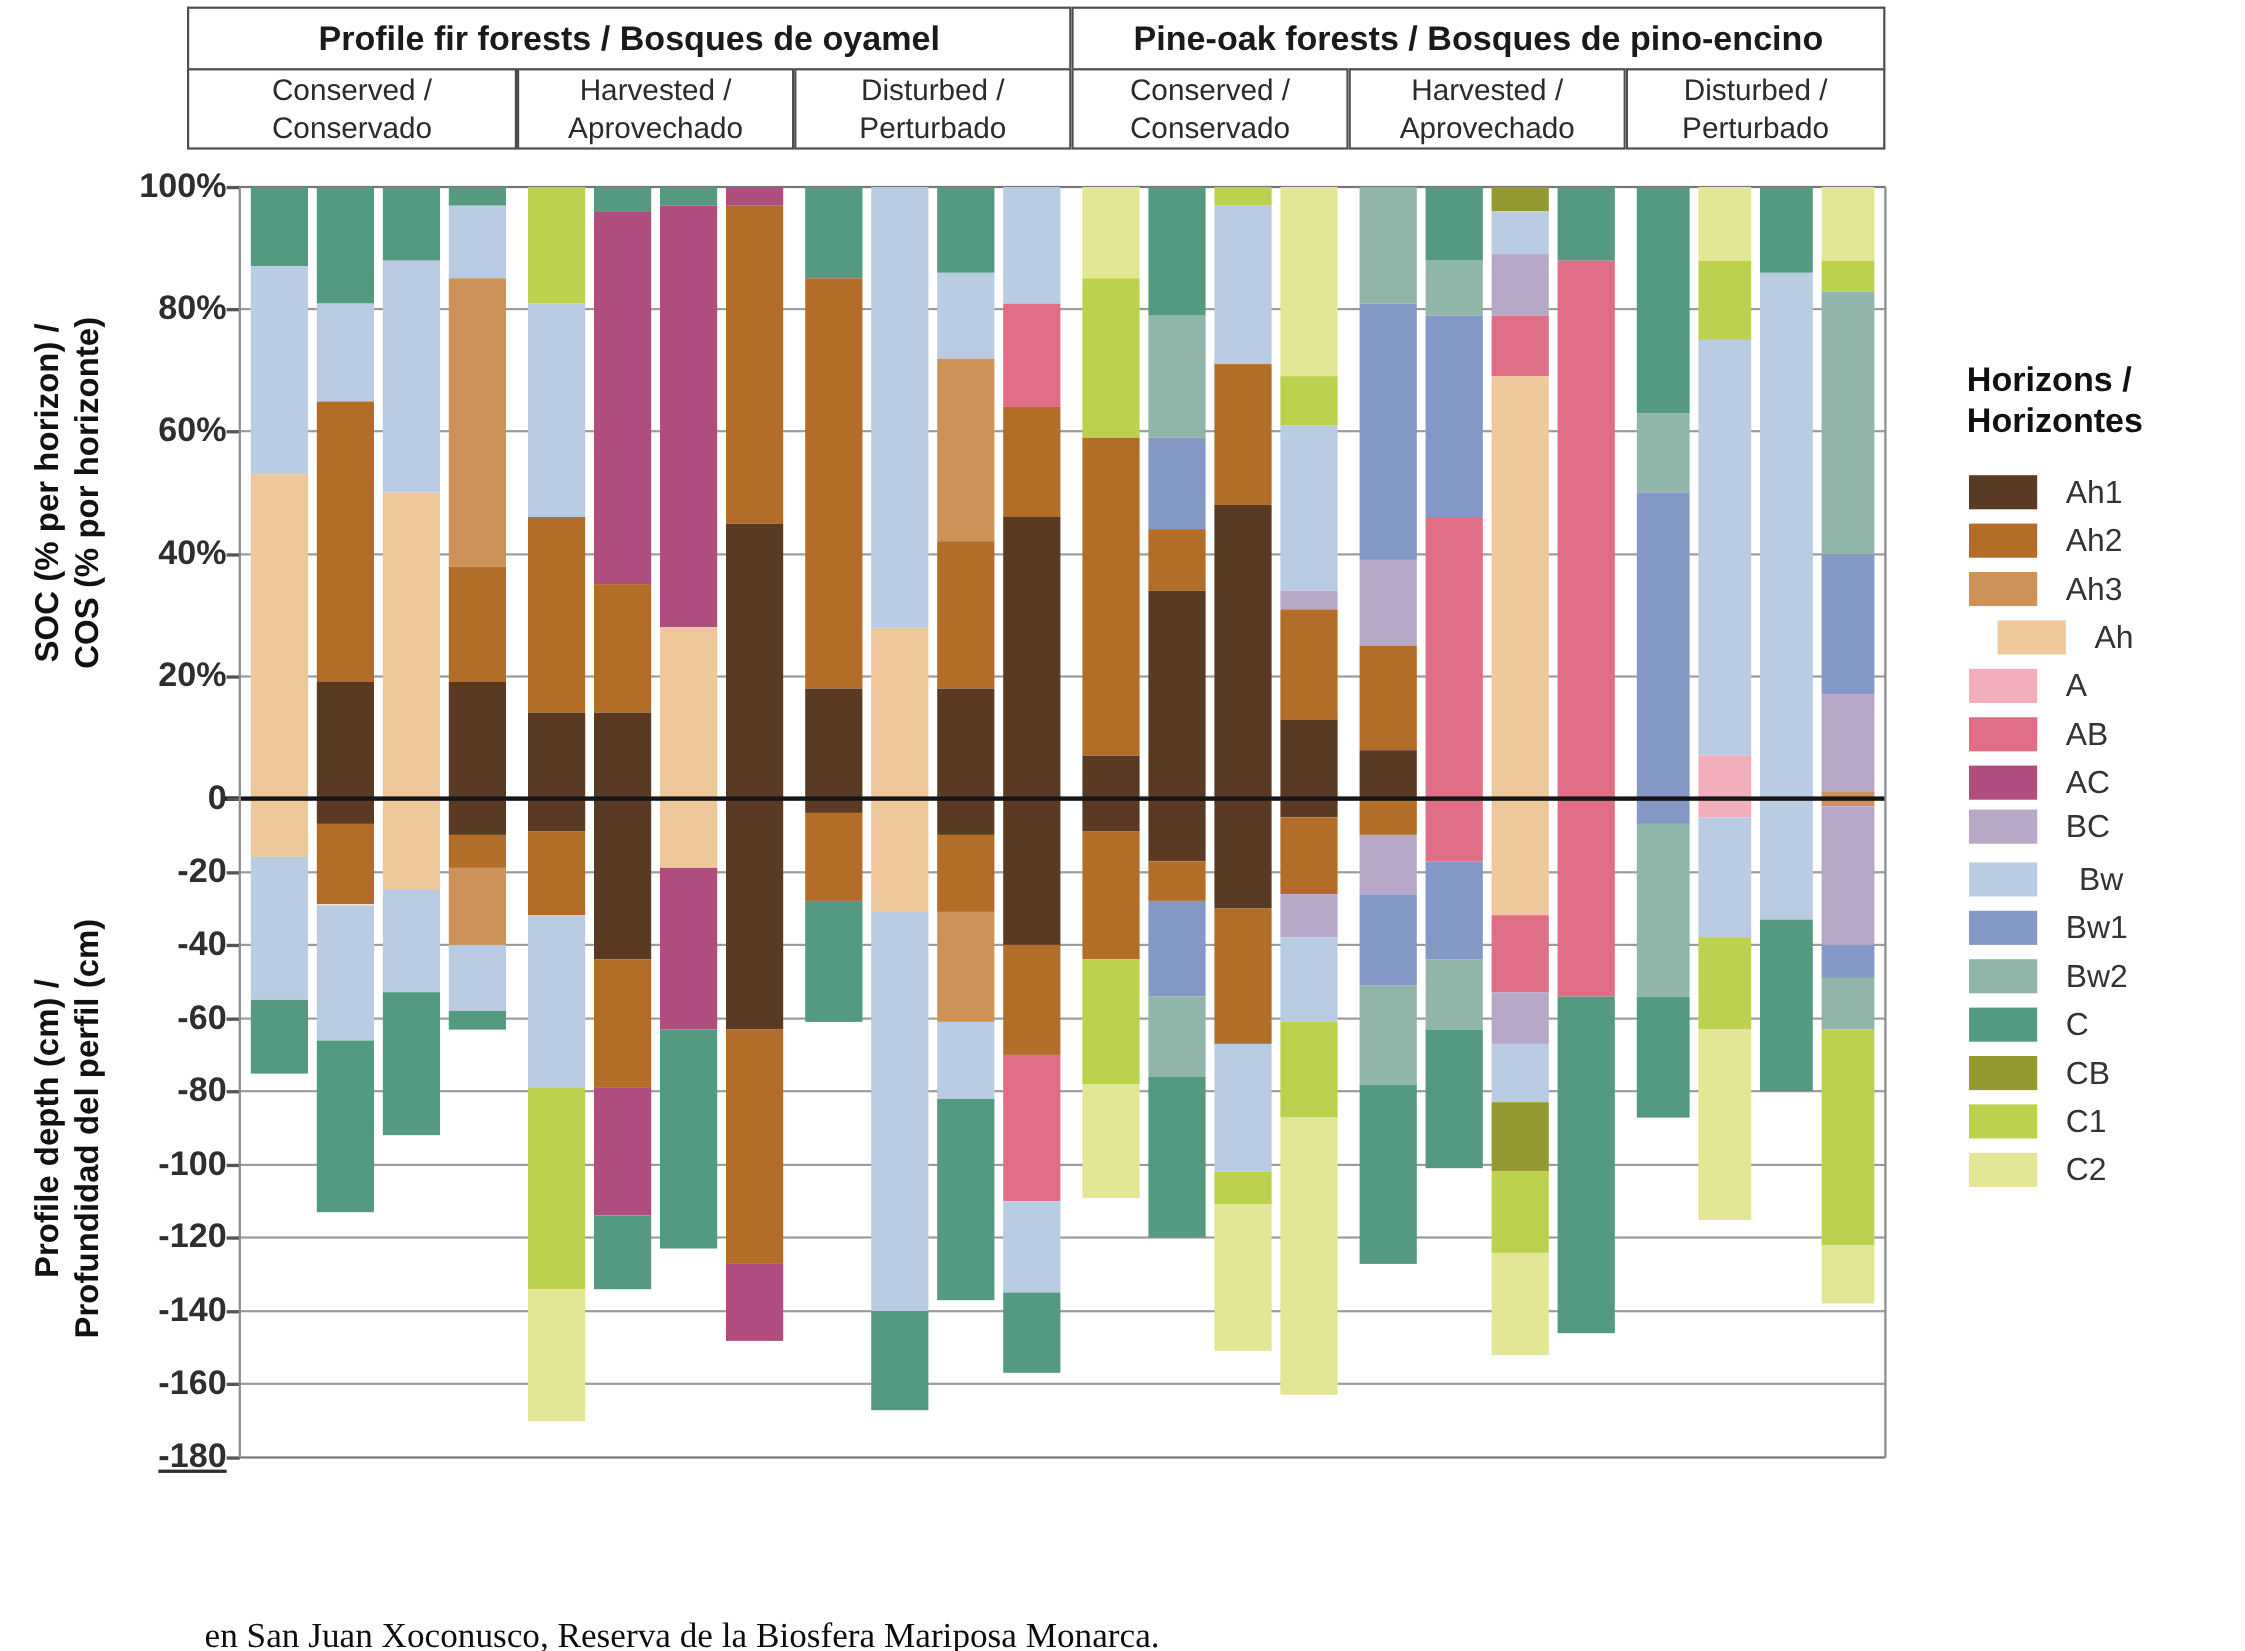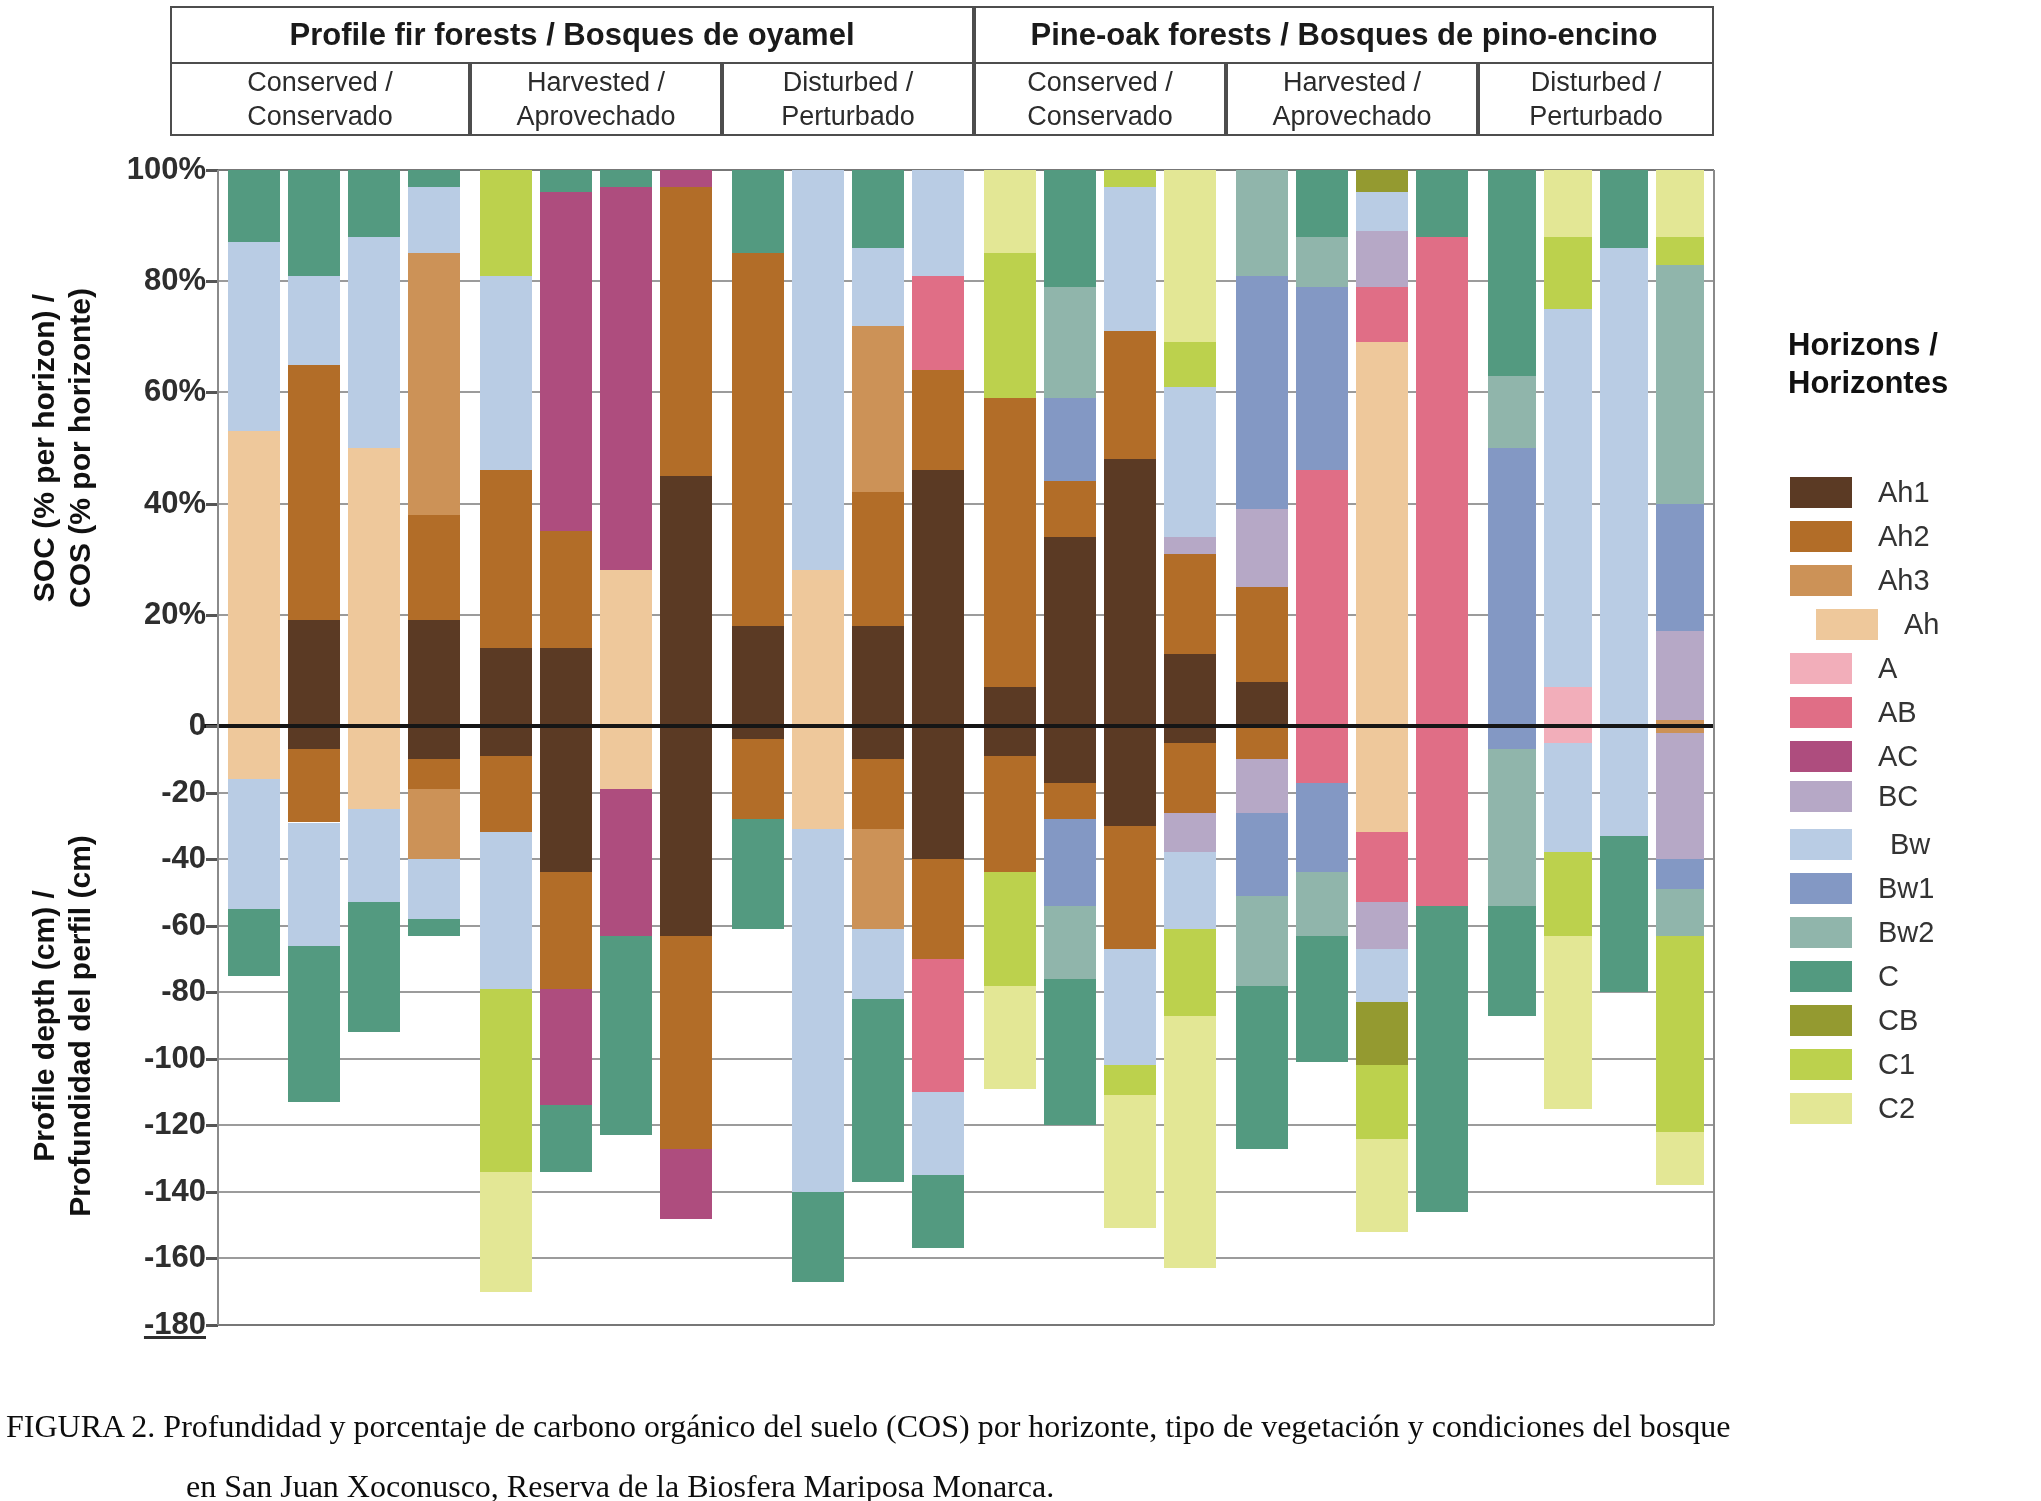--- a/index.html
+++ b/index.html
@@ -13,21 +13,21 @@
   .grid{position:absolute;height:2px;background:#9b9b9b;}
   .tickmark{position:absolute;width:12px;height:3px;background:#555;}
   .ticklabel{position:absolute;width:170px;text-align:right;font-size:31px;
              font-weight:600;color:#2e2e2e;}
   .vframe{position:absolute;width:2px;background:#8a8a8a;}
   .seg{position:absolute;}
   .zero{position:absolute;height:4px;background:#161616;}
   .axis-title{position:absolute;text-align:center;font-weight:700;font-size:30px;
               color:#111;line-height:36px;transform:translate(-50%,-50%) rotate(-90deg);}
   .legend-title{position:absolute;font-size:31px;font-weight:700;color:#111;line-height:38px;}
-  .legend-item{position:absolute;display:flex;align-items:center;margin-top:44px;}
+  .legend-item{position:absolute;display:flex;}
   .legend-swatch{width:62px;height:31px;margin-right:26px;}
   .legend-label{font-size:29px;color:#333;font-weight:400;}
   .caption{position:absolute;font-family:"Liberation Serif",serif;font-size:32px;
            color:#0d0d0d;white-space:nowrap;}
 </style>
 </head>
 <body>
 
 <div id="fig">
 
@@ -434,15 +434,14 @@
         </div>
       </div>
       <div class="hcell hsub" style="left: 1478px; top: 62px; width: 236px; height: 74px;">
         <div>
           <div>Disturbed /</div>
           <div>Perturbado</div>
         </div>
       </div>
     </div>
 
-  <div class="caption" style="left:6px;top:1408px;">FIGURA 2. Profundidad y porcentaje de carbono orgánico del suelo (COS) por horizonte, tipo de vegetación y condiciones del bosque</div>
   <div class="caption" style="left:186px;top:1468px;">en San Juan Xoconusco, Reserva de la Biosfera Mariposa Monarca.</div>
 </div>
 
 </body></html>

